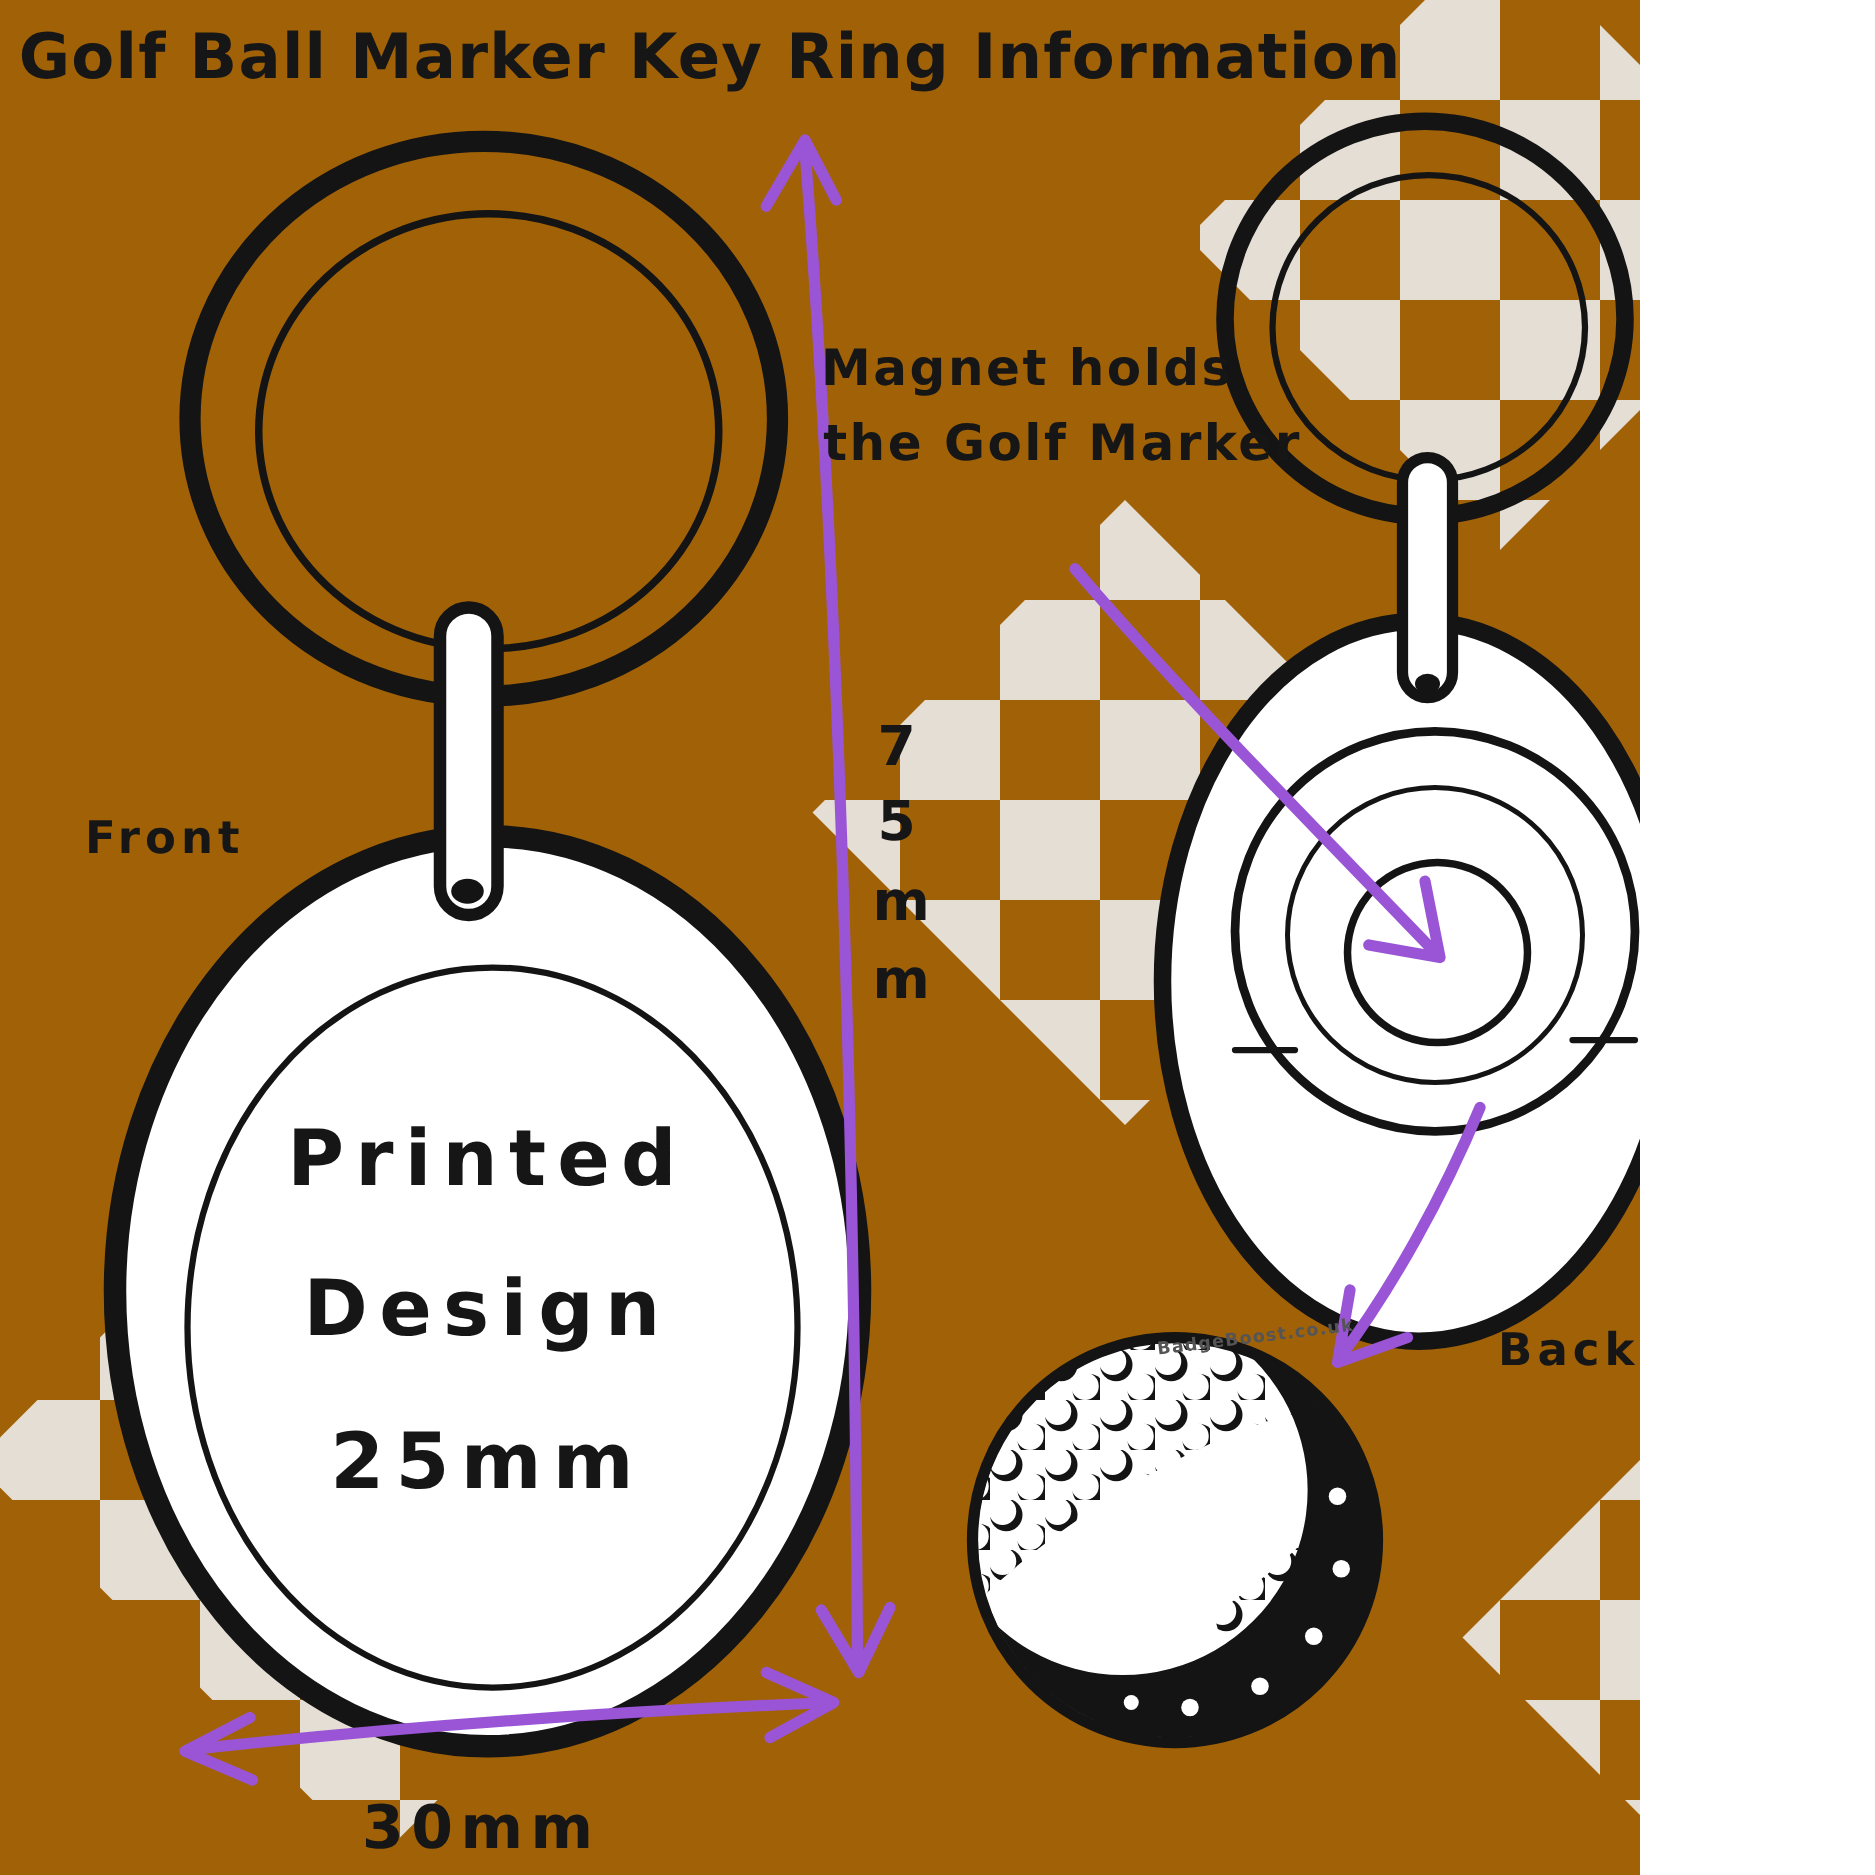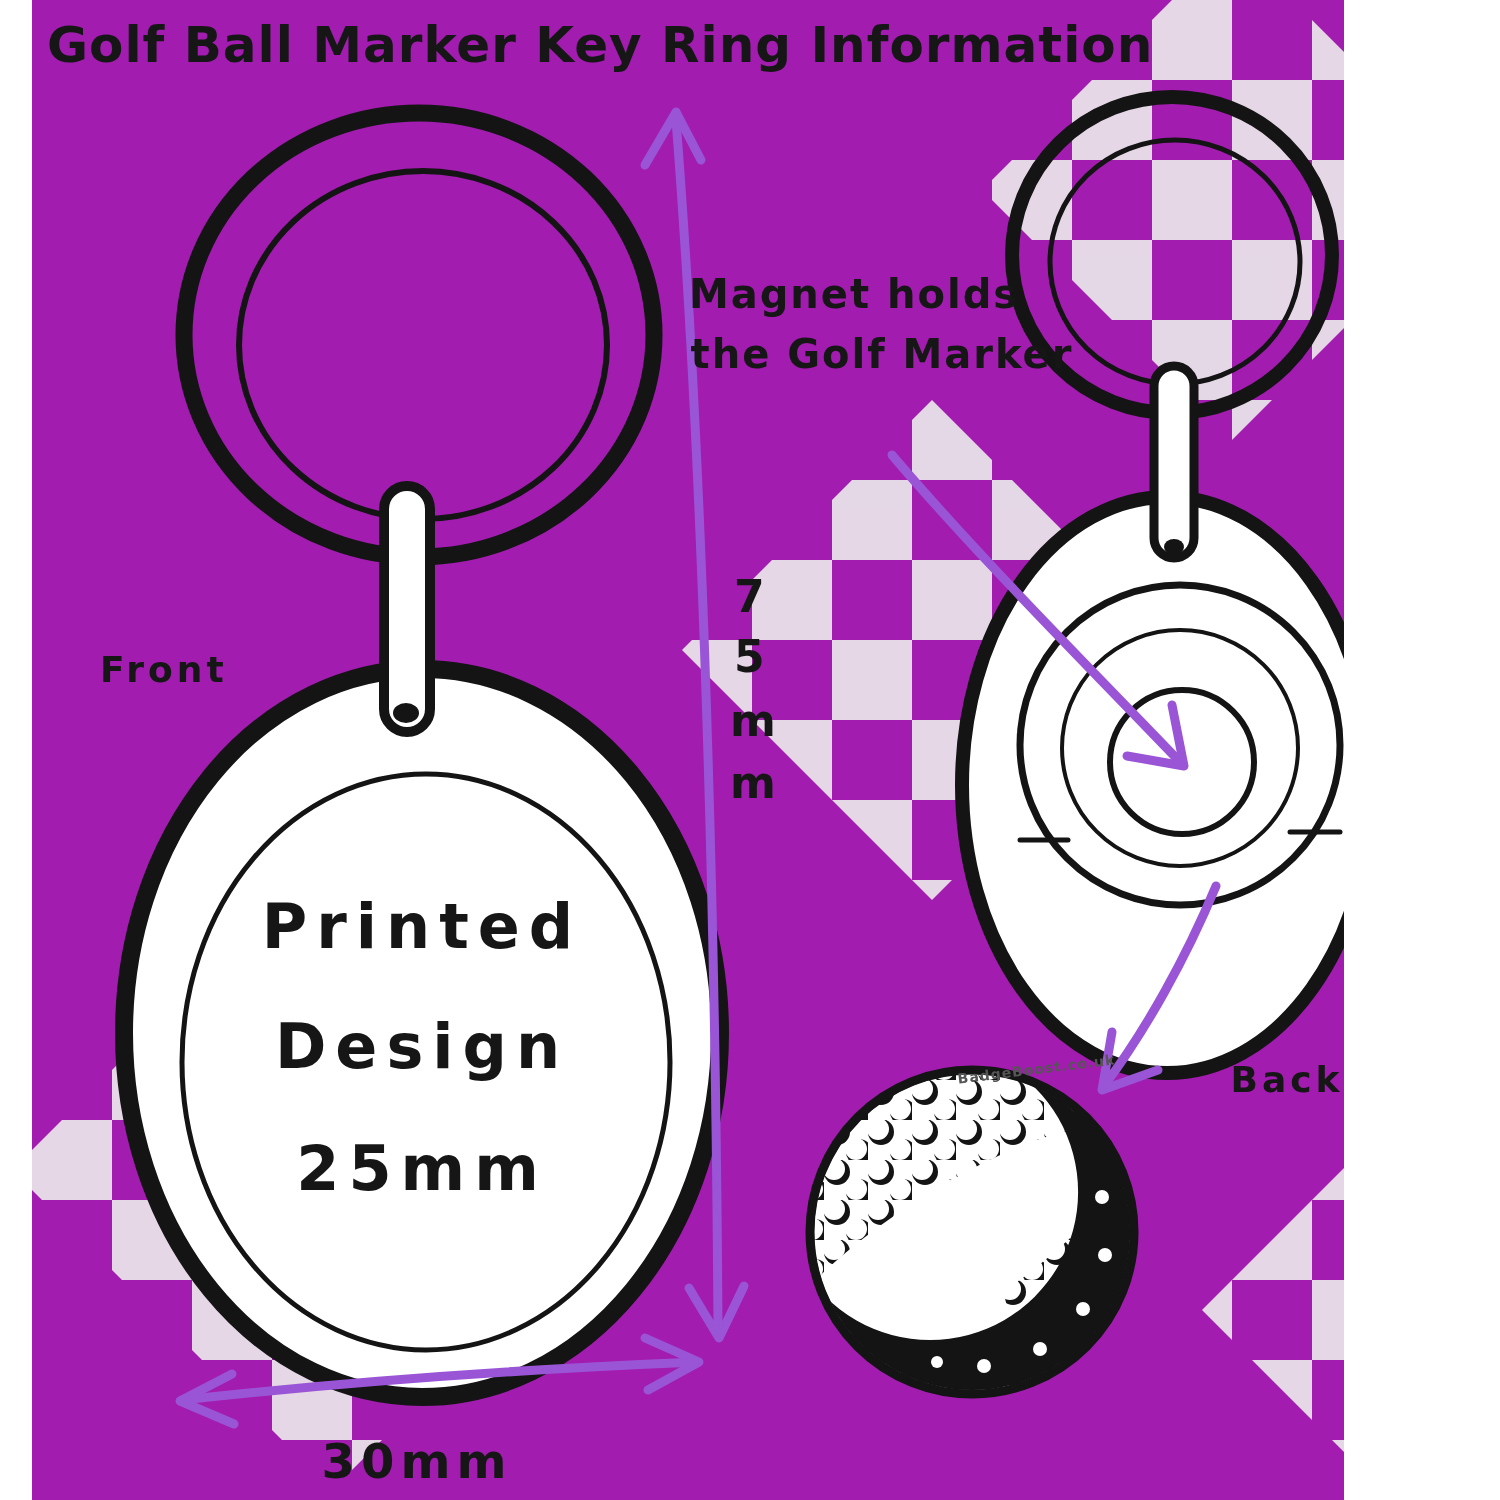--- a/index.html
+++ b/index.html
@@ -1,17 +1,17 @@
 <!DOCTYPE html>
 <html><head>
 <meta charset="utf-8">
 <style>
   html,body{margin:0;padding:0;background:#ffffff;}
-  .canvas{position:relative;width:1312px;height:1500px;background:#a21caf;overflow:hidden;
-          font-family:"DejaVu Sans", sans-serif;margin-left:32px;}
+  .canvas{position:relative;width:1312px;height:1500px;background:#a16207;overflow:hidden;
+          font-family:"DejaVu Sans", sans-serif;}
   svg{position:absolute;left:0;top:0;}
   text{fill:#161616;font-family:"DejaVu Sans", sans-serif;}
   .title-text{font-size:50px;font-weight:bold;letter-spacing:1px;}
   .hand-label{font-size:36px;font-weight:bold;letter-spacing:4px;}
   .design-text{font-size:62px;font-weight:bold;letter-spacing:9px;}
   .dim-char{font-size:44px;font-weight:bold;}
   .dim-label{font-size:48px;font-weight:bold;letter-spacing:6px;}
   .note-text{font-size:40px;font-weight:bold;letter-spacing:2px;}
   .ball-watermark{font-size:14px;font-weight:bold;fill:#555;letter-spacing:1px;}
 </style>

